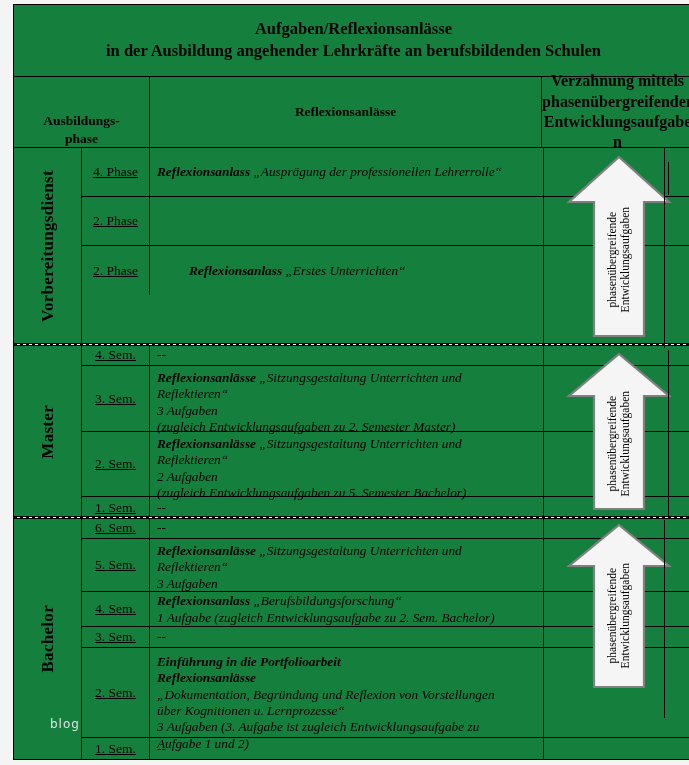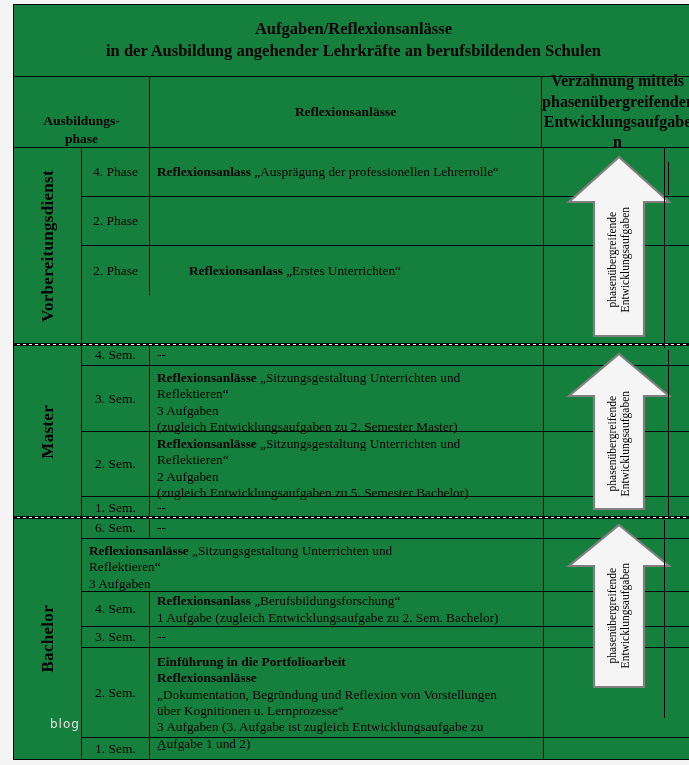--- a/index.html
+++ b/index.html
@@ -120,34 +120,35 @@
 
   .sem {
     width: 68px;
     flex: 0 0 68px;
     border-right: 1px solid #000;
     box-sizing: border-box;
     display: flex;
     align-items: center;
     justify-content: center;
     font-size: 13.5px;
+    text-decoration: underline;
   }
   .desc {
     flex: 1 1 auto;
     box-sizing: border-box;
     padding: 4px 7px 3px 7px;
     font-size: 13.3px;
     line-height: 1.23;
     display: flex;
     flex-direction: column;
     justify-content: center;
   }
   .desc.top { justify-content: flex-start; }
   .desc b { font-weight: bold; }
-  .dline { display: block; }
+  .dline { display: block; font-style: italic; }
 
   
   .arrow-col {
     position: absolute;
     top: 0;
     left: 529px;
     width: 150px;
     height: 611px;
     border-left: 1px solid #000;
     box-sizing: border-box;
@@ -298,20 +299,21 @@
         <span>Bachelor</span>
       </div>
       <div class="rows">
         <div class="row" style="height:21px;">
           <div class="sem">6. Sem.</div>
           <div class="desc">
             <span class="dline">--</span>
           </div>
         </div>
         <div class="row" style="height:53px;">
+          <div class="sem">5. Sem.</div>
           <div class="desc top">
             <span class="dline"><b>Reflexionsanlässe</b><span> „Sitzungsgestaltung Unterrichten und</span></span>
             <span class="dline">Reflektieren“</span>
             <span class="dline">3 Aufgaben</span>
           </div>
         </div>
         <div class="row" style="height:35px;">
           <div class="sem">4. Sem.</div>
           <div class="desc">
             <span class="dline"><b>Reflexionsanlass</b><span> „Berufsbildungsforschung“</span></span>

